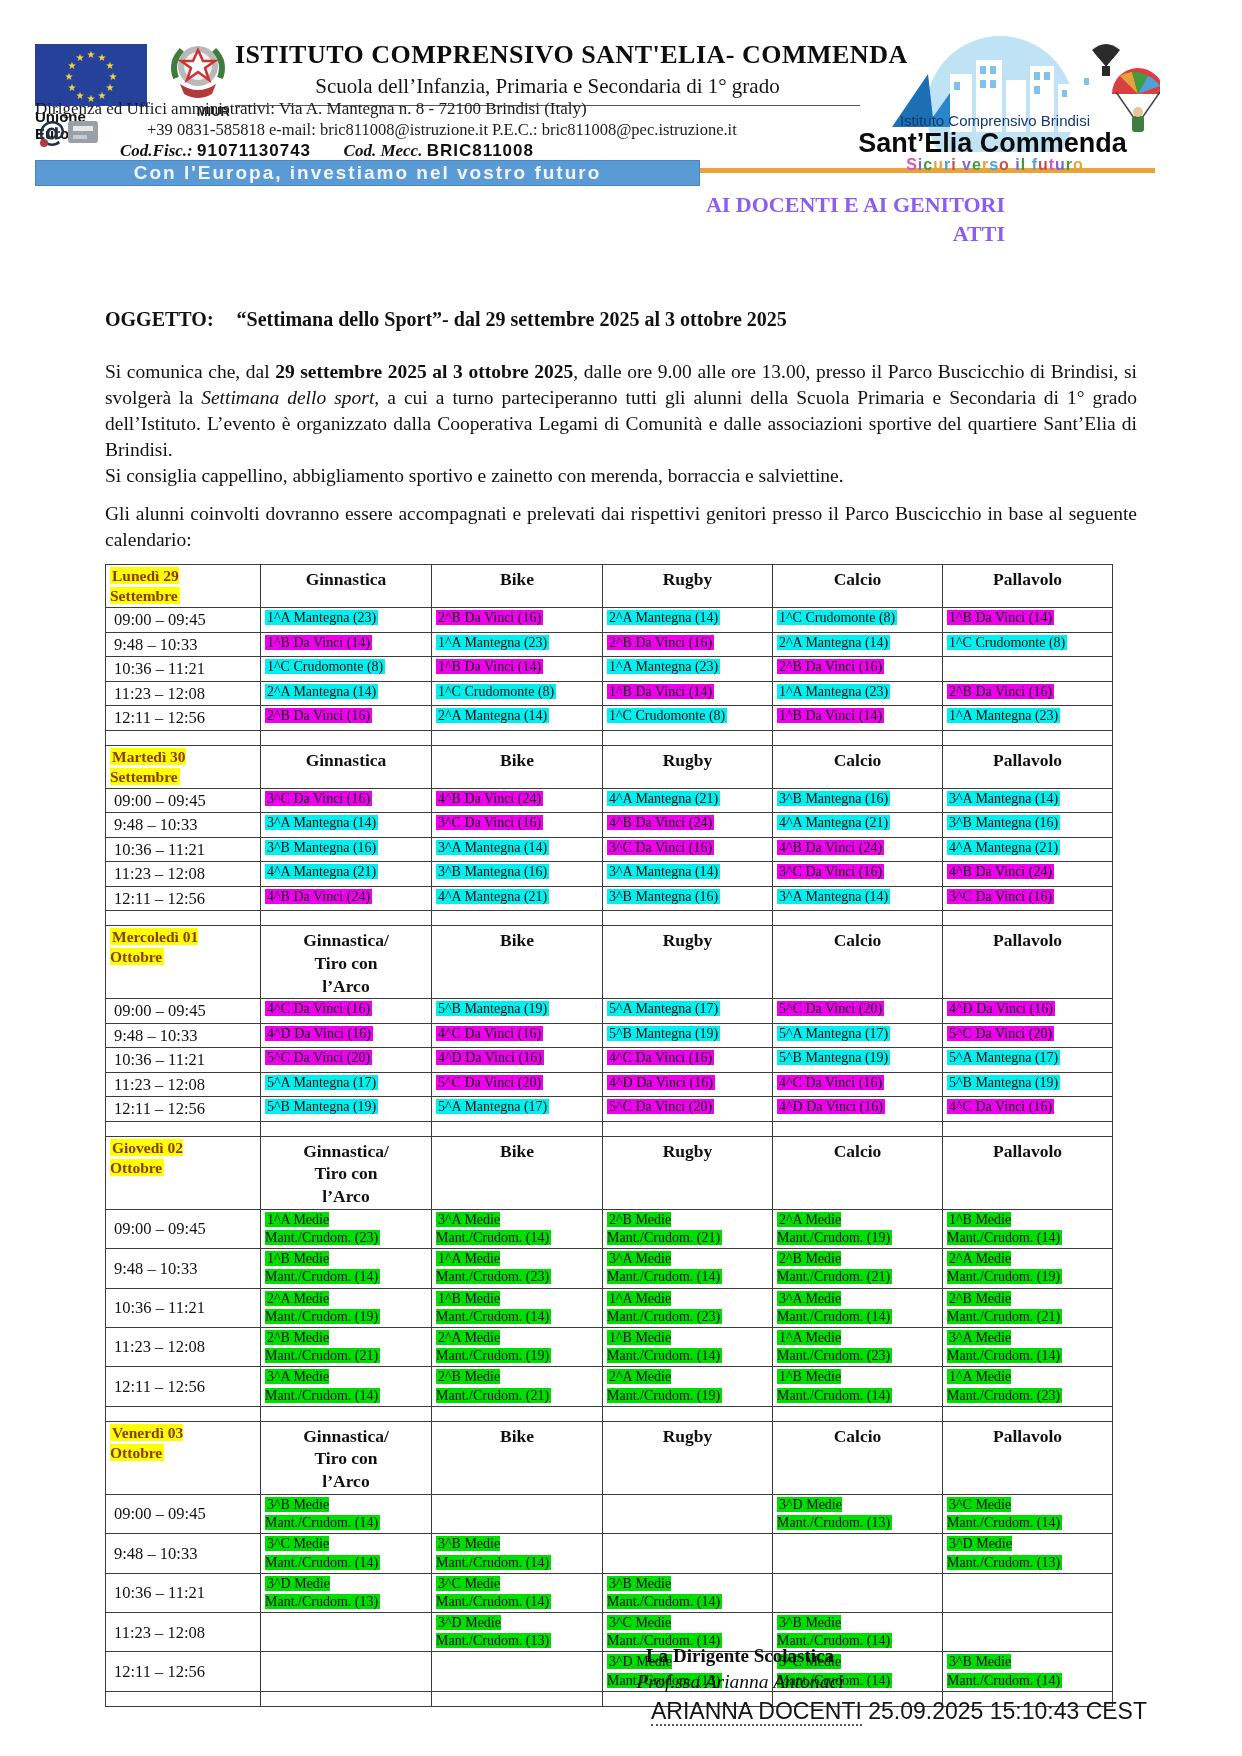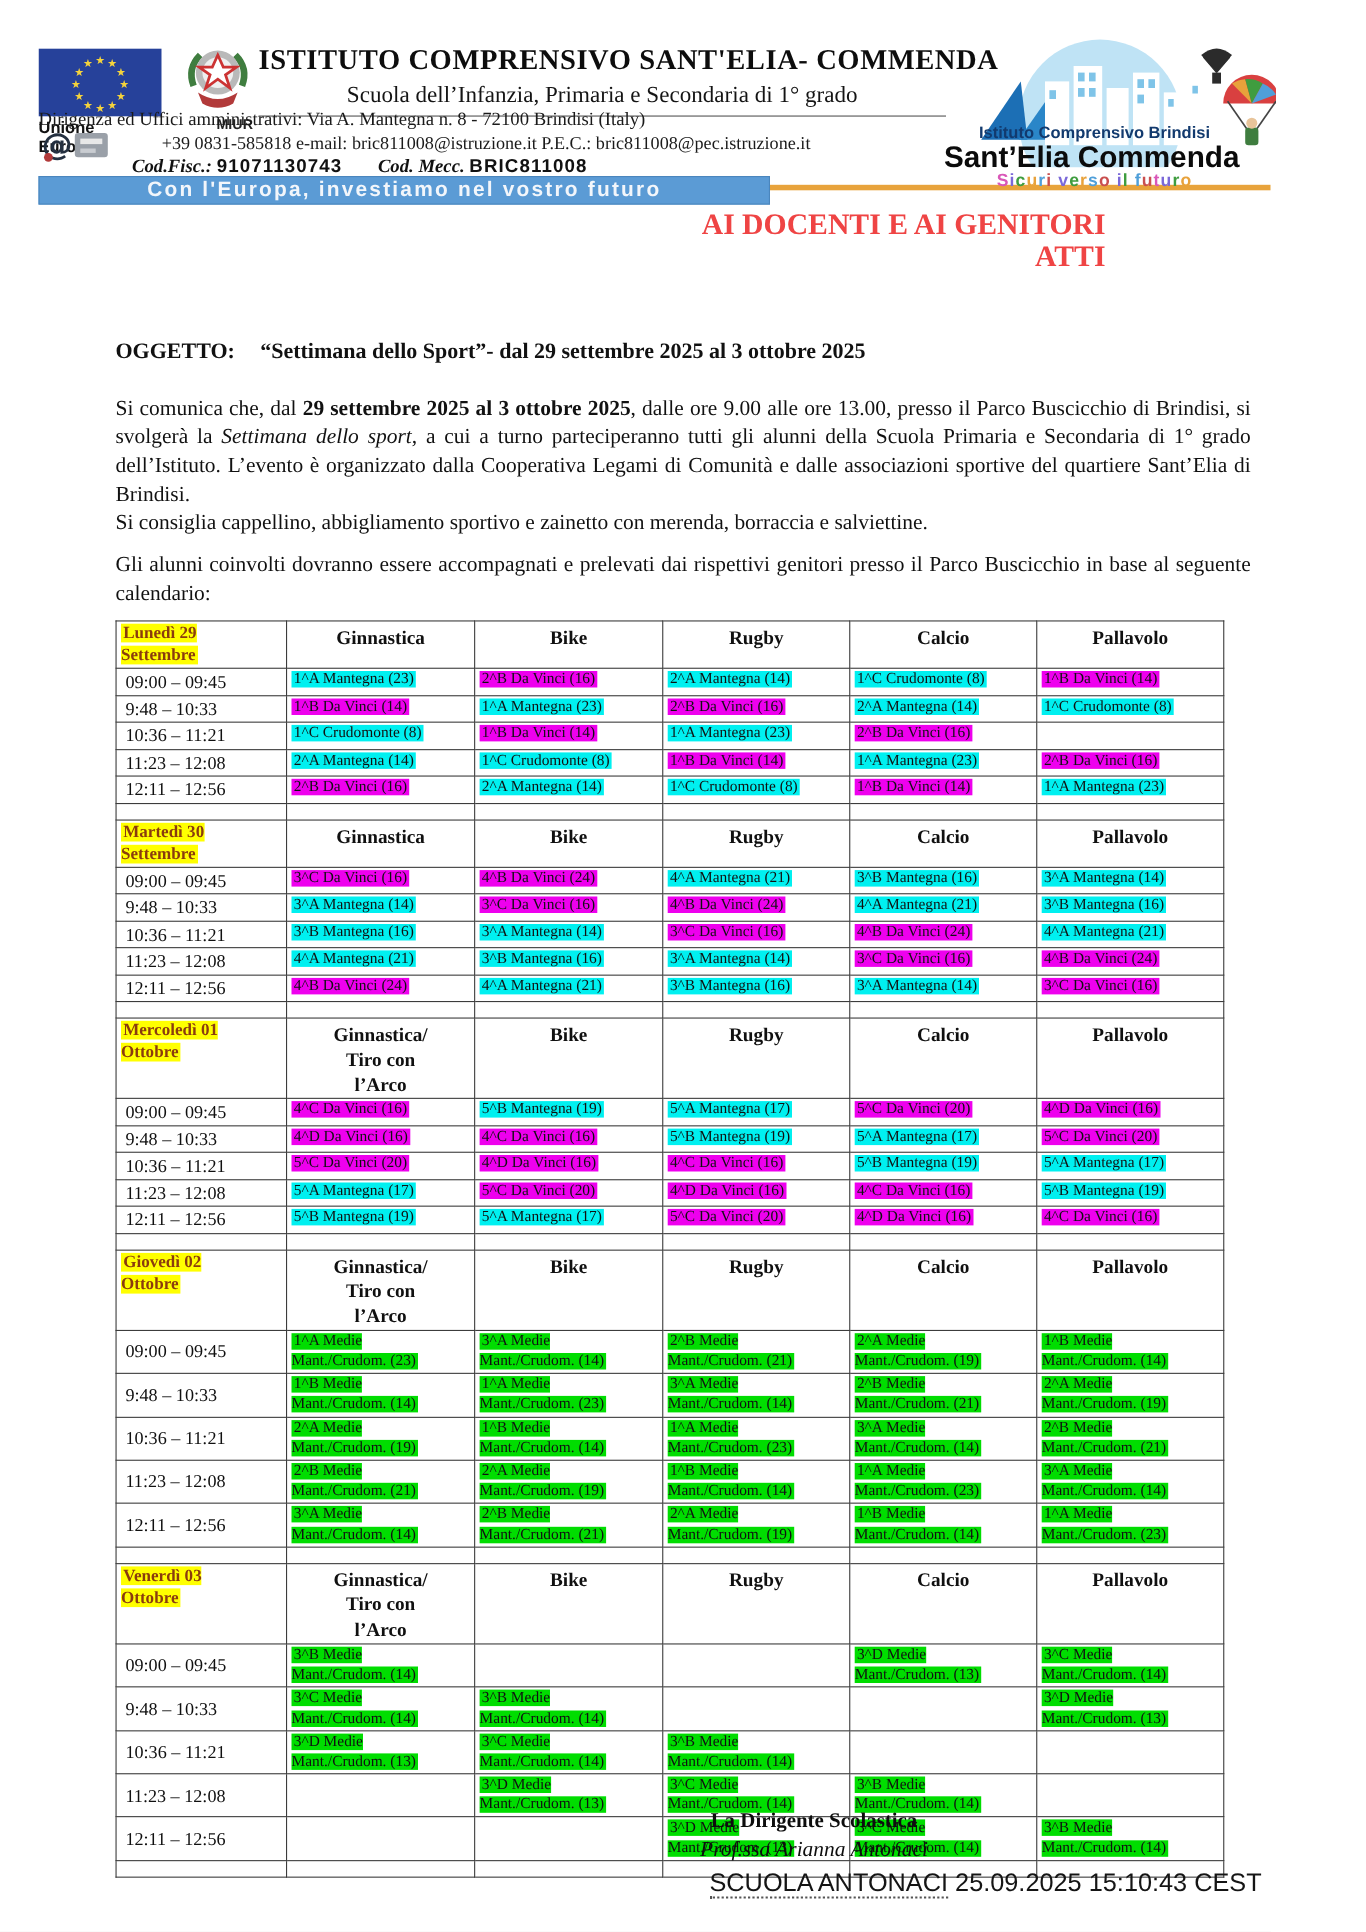--- a/index.html
+++ b/index.html
@@ -20,26 +20,26 @@
   .contact-line { position:absolute; left:108px; top:120px; width:740px; font-size:16.5px; color:#1a1a1a;margin-left:39px; }
   .codes-line { position:absolute; left:120px; top:141px; font-size:17px; color:#111; }
   .codes-line .lbl { font-style:italic; font-weight:bold; }
   .codes-line .val { font-family:"Liberation Sans", sans-serif; font-weight:bold; letter-spacing:1px; }
   .website { position:absolute; left:235px; top:142px; width:500px; text-align:center; font-size:17px; color:#111; }
   .banner { position:absolute; left:35px; top:160px; width:665px; height:26px; background:#5b9bd5; border:1px solid #4a86bd;
             color:#f2f6fb; font-family:"Liberation Sans", sans-serif; font-weight:bold; font-size:19px;
             letter-spacing:2px; text-align:center; line-height:24px; }
   .gold-line { position:absolute; left:700px; top:168px; width:455px; height:5px; background:#e8a33b; }
   .city-logo { position:absolute; left:830px; top:32px; width:330px; }
-  .logo-text1 { position:absolute; left:830px; top:112px; width:330px; text-align:center; font-family:"Liberation Sans", sans-serif; font-weight:bold; font-size:15px; color:#123a6e; }
+  .logo-text1 { position:absolute; left:830px; top:112px; width:330px; text-align:center; font-family:"Liberation Sans", sans-serif; font-weight:normal; font-size:15px; color:#123a6e; }
   .logo-text2 { position:absolute; left:820px; top:128px; width:345px; text-align:center; font-family:"Liberation Sans", sans-serif; font-weight:bold; font-size:27px; color:#0b0b0b; }
   .logo-text3 { position:absolute; left:830px; top:156px; width:330px; text-align:center; font-family:"Liberation Sans", sans-serif; font-weight:bold; font-size:16px; letter-spacing:1px; }
 
   
-  .recipients { position:absolute; top:190px; right:237px; text-align:right; font-weight:bold; font-size:27px; line-height:29px; color:#ef4444; }
+  .recipients { position:absolute; top:190px; right:237px; text-align:right; font-weight:bold; font-size:22px; line-height:29px; color:#8b5cf6; }
 
   
   .doc-body { position:absolute; top:308px; left:105px; width:1032px; color:#111; }
   .subject { font-weight:bold; font-size:20px; }
   .subject .sp { display:inline-block; width:18px; }
   .para { margin-top:28px; font-size:19.5px; line-height:26px; text-align:justify; }
   .para2 { margin-top:9px; font-size:19.5px; line-height:26px; text-align:justify; }
   .b { font-weight:bold; }
   .i { font-style:italic; }
 
@@ -535,16 +535,16 @@
         </tbody>
     </table>
   </div>
 
   <div class="signature">
     <div class="sig-title">La Dirigente Scolastica</div>
     <div class="sig-name">Prof.ssa Arianna Antonaci</div>
   </div>
 
   <div class="stamp">
-    <span class="stamp-name">SCUOLA ANTONACI</span><span> 25.09.2025 15:10:43 CEST</span>
+    <span class="stamp-name">ARIANNA DOCENTI</span><span> 25.09.2025 15:10:43 CEST</span>
   </div>
 
 </div>
 
 </body></html>

